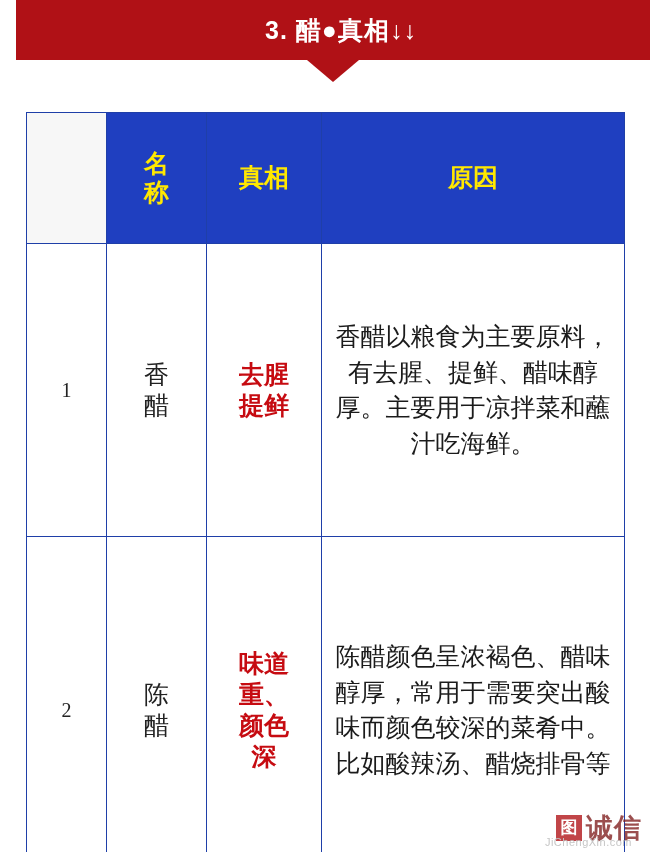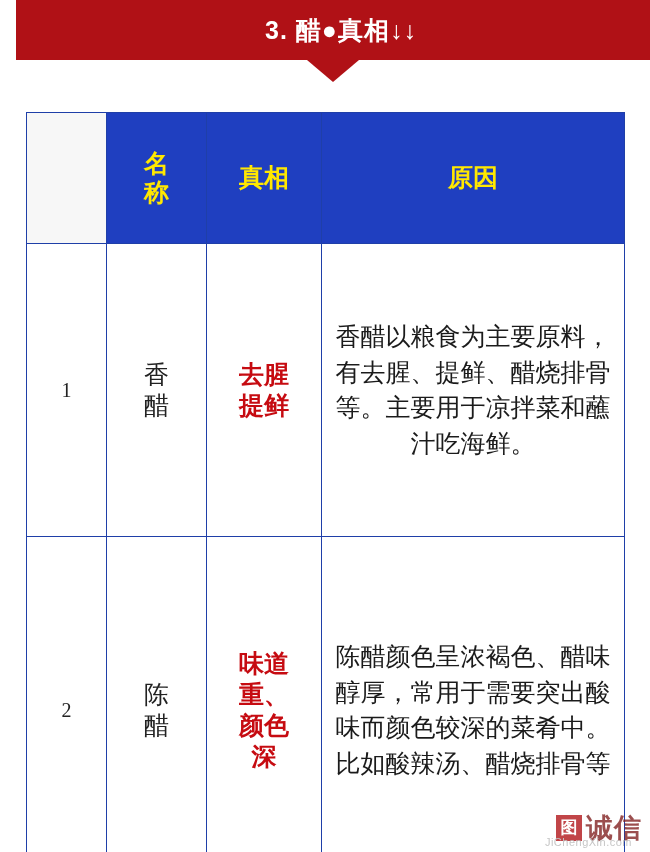--- a/index.html
+++ b/index.html
@@ -183,21 +183,21 @@
       <tr class="row-1">
         <td class="idx">1</td>
         <td class="name">
           <span class="stack">香</span>
             <span class="stack">醋</span>
         </td>
         <td class="truth">
           <span class="stack">去腥</span>
             <span class="stack">提鲜</span>
         </td>
-        <td class="reason">香醋以粮食为主要原料，有去腥、提鲜、醋烧排骨等。主要用于凉拌菜和蘸汁吃海鲜。</td>
+        <td class="reason">香醋以粮食为主要原料，有去腥、提鲜、醋味醇厚。主要用于凉拌菜和蘸汁吃海鲜。</td>
       </tr>
       <tr class="row-2">
         <td class="idx">2</td>
         <td class="name">
           <span class="stack">陈</span>
             <span class="stack">醋</span>
         </td>
         <td class="truth">
           <span class="stack">味道</span>
             <span class="stack">重、</span>

